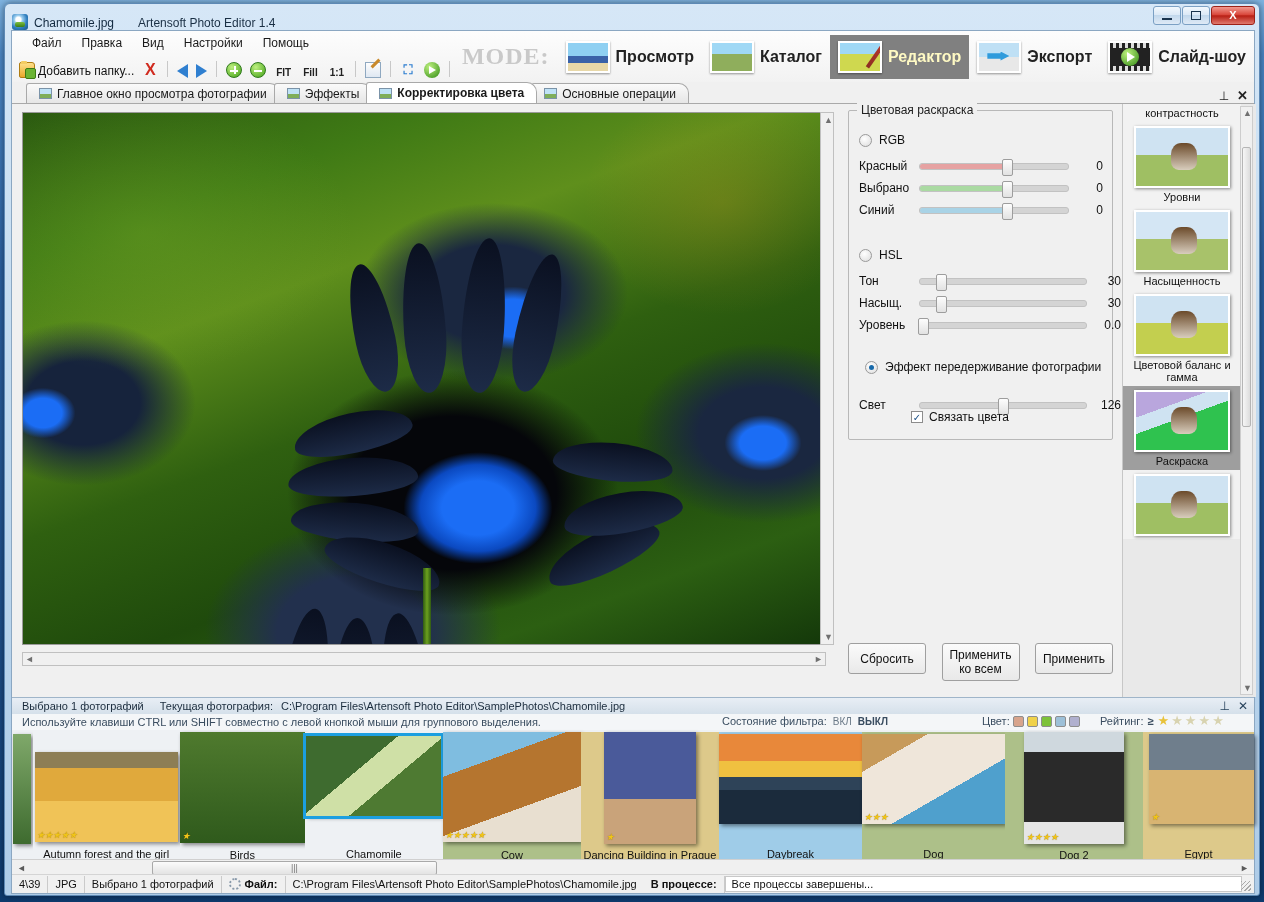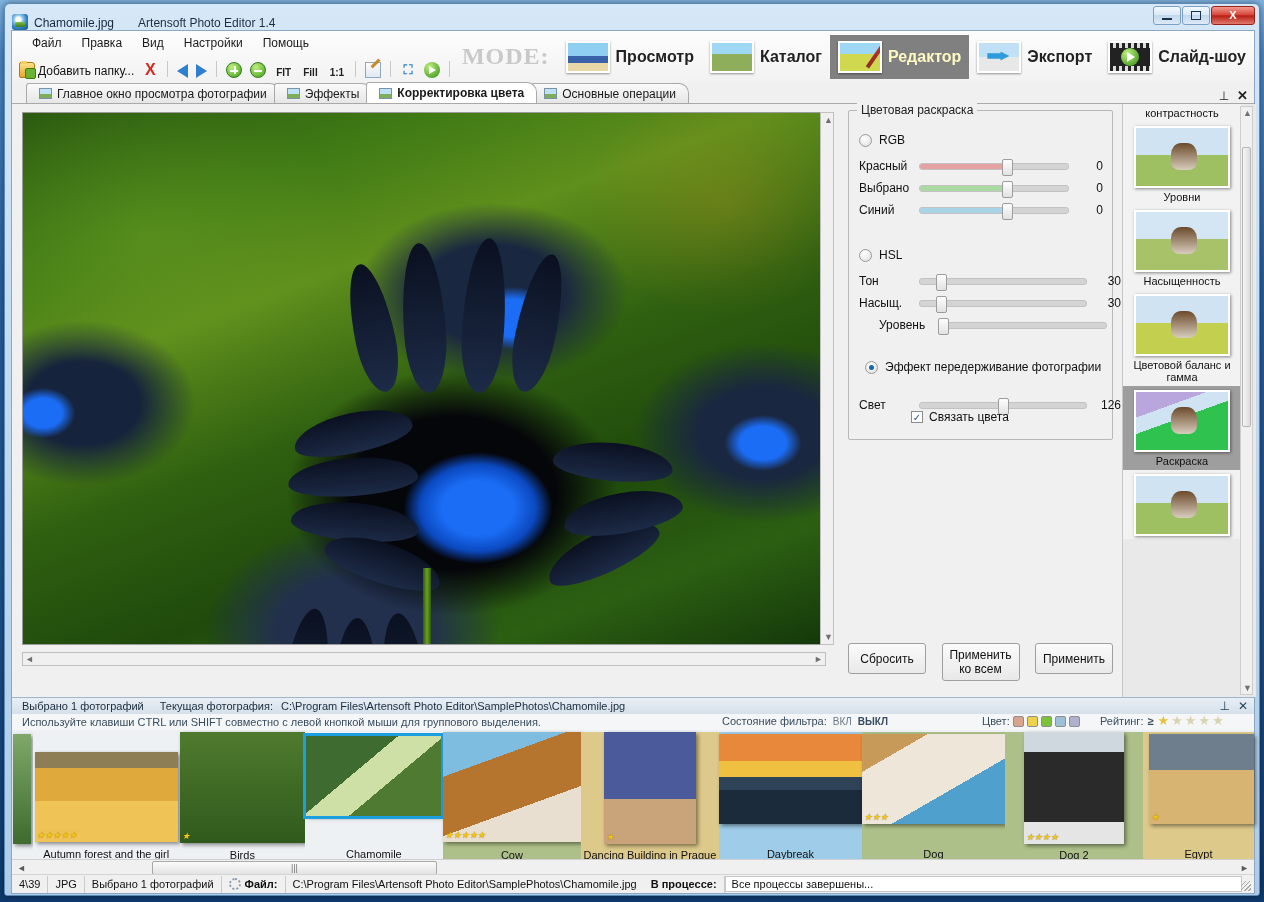--- a/index.html
+++ b/index.html
@@ -455,21 +455,21 @@
             </span>
             <span class="sl-val">30</span>
           </div>
           <div class="slider-row" style="left:10px;top:185px;width:248px;">
             <span class="sl-label">Насыщ.</span>
             <span class="track" style="width:168px;">
               <i class="thumb" style="left:16px;"></i>
             </span>
             <span class="sl-val">30</span>
           </div>
-          <div class="slider-row" style="left:10px;top:207px;width:248px;margin-left:20px;">
+          <div class="slider-row" style="left:10px;top:207px;width:248px;">
             <span class="sl-label">Уровень</span>
             <span class="track" style="width:168px;">
               <i class="thumb" style="left:-2px;"></i>
             </span>
             <span class="sl-val">0.0</span>
           </div>
 
           <div class="radio-row" style="left:16px;top:249px;">
             <span class="radio on"></span>
             <span class="radio-label">Эффект передерживание фотографии</span>

